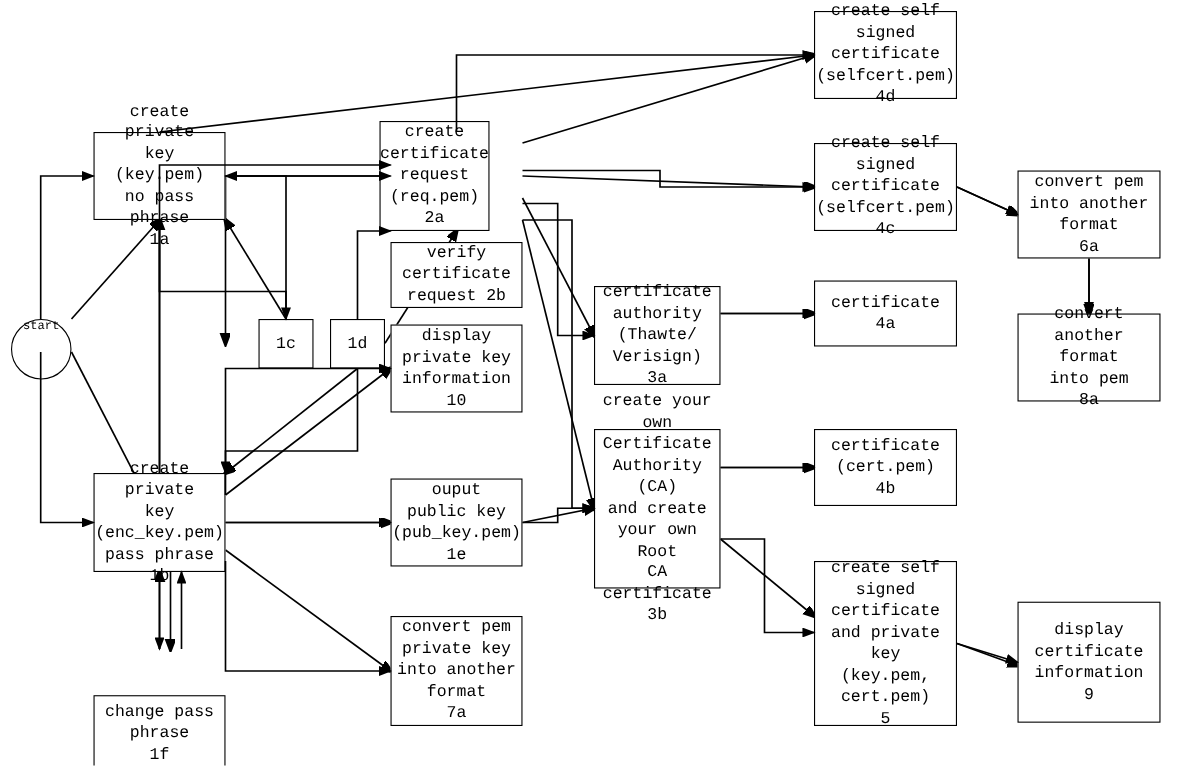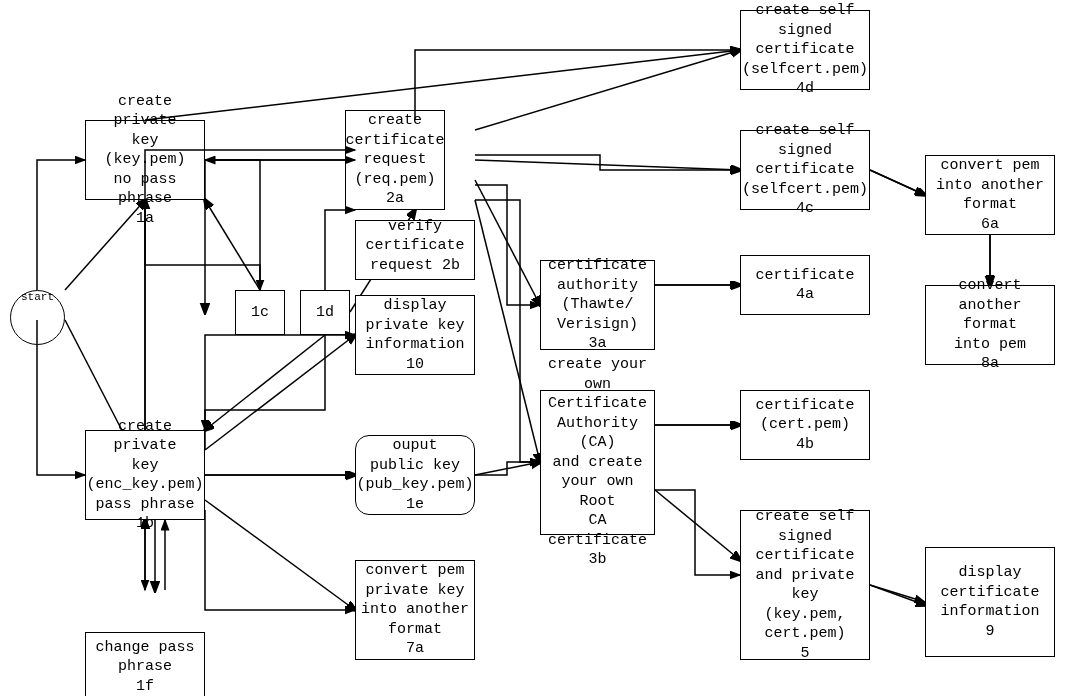--- a/index.html
+++ b/index.html
@@ -143,29 +143,29 @@
   </div>
 
   <div class="box" style="left:85px;top:590px;width:120px;height:70px;margin-top:42px;">
     <span>change pass<br>phrase<br>1f</span>
   </div>
 
   <div class="box" style="left:345px;top:110px;width:100px;height:100px;">
     <span>create<br>certificate<br>request<br>(req.pem)<br>2a</span>
   </div>
 
-  <div class="box" style="left:355px;top:220px;width:120px;height:60px;align-items:flex-end;">
+  <div class="box" style="left:355px;top:220px;width:120px;height:60px;">
     <span>verify<br>certificate<br>request 2b</span>
   </div>
 
   <div class="box" style="left:355px;top:295px;width:120px;height:80px;">
     <span>display<br>private key<br>information<br>10</span>
   </div>
 
-  <div class="box" style="left:355px;top:435px;width:120px;height:80px;border-radius:14px;">
+  <div class="box" style="left:355px;top:435px;width:120px;height:80px;">
     <span>ouput<br>public key<br>(pub_key.pem)<br>1e</span>
   </div>
 
   <div class="box" style="left:355px;top:560px;width:120px;height:100px;">
     <span>convert pem<br>private key<br>into another<br>format<br>7a</span>
   </div>
 
   <div class="box" style="left:540px;top:260px;width:115px;height:90px;">
     <span>certificate<br>authority<br>(Thawte/<br>Verisign)<br>3a</span>
   </div>

